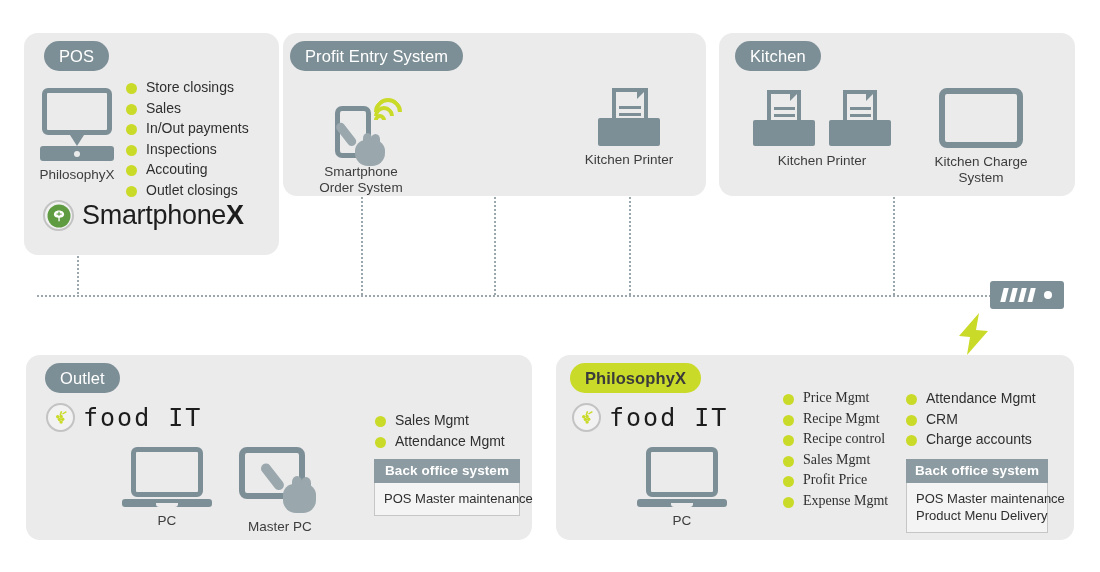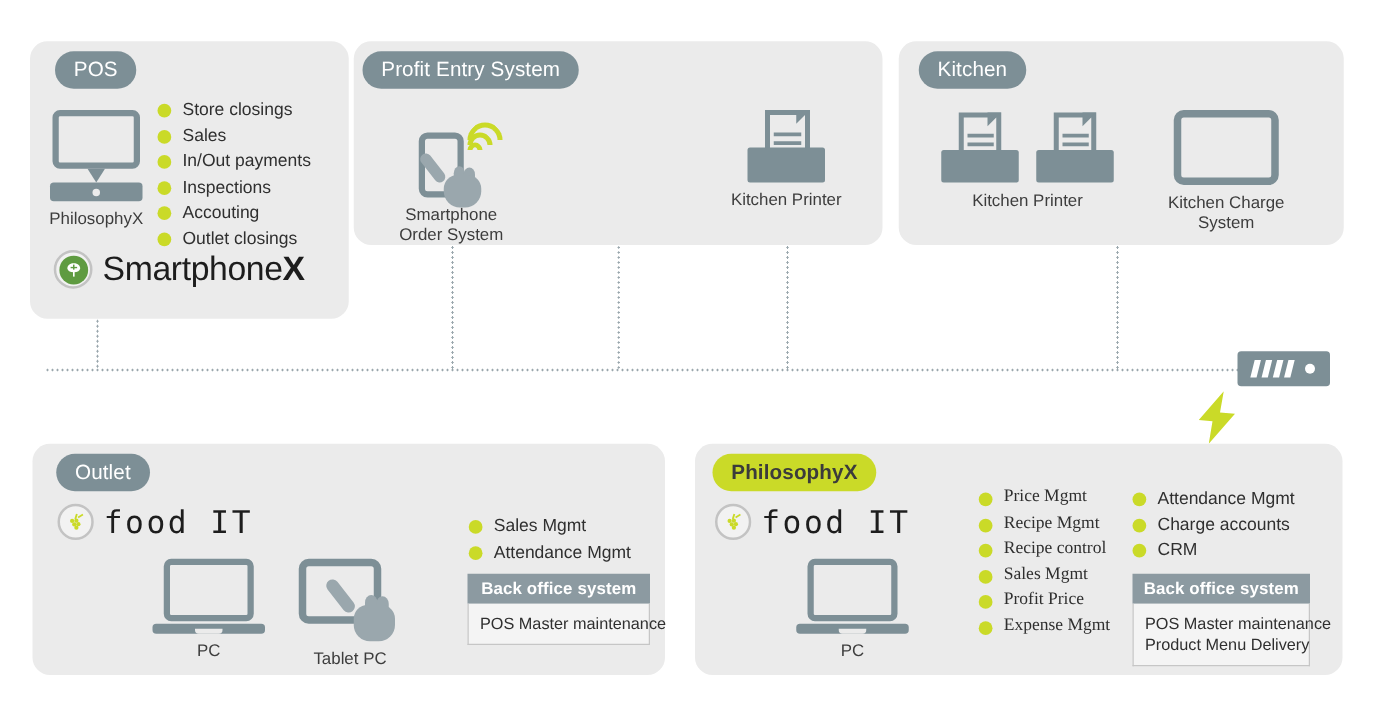--- a/index.html
+++ b/index.html
@@ -387,21 +387,21 @@
   <div class="device" style="left:234px; top:443px; width:92px;">
     <div class="icn" style="width:92px; height:70px;">
       <div class="slab" style="position:absolute; left:5px; top:4px; width:66px; height:52px;"></div>
       <div class="hand" style="left:40px; top:18px; width:52px; height:52px;">
         <div class="finger" style="left:3px; top:-3px; width:10px; height:31px;"></div>
         <div class="knuckle" style="left:18px; top:15px; width:10px; height:12px;"></div>
         <div class="knuckle" style="left:27px; top:16px; width:10px; height:12px;"></div>
         <div class="palm" style="left:9px; top:23px; width:33px; height:29px;"></div>
       </div>
     </div>
-    <div class="cap">Tablet PC</div>
+    <div class="cap">Master PC</div>
   </div>
 
   <ul class="bullets" style="left:375px; top:410px;">
     <li>Sales Mgmt</li>
     <li>Attendance Mgmt</li>
   </ul>
 
   <div class="bobox" style="left:374px; top:459px; width:146px;">
     <div class="bohead">Back office system</div>
     <div class="bobody">
@@ -442,22 +442,22 @@
     <li>Price Mgmt</li>
     <li>Recipe Mgmt</li>
     <li>Recipe control</li>
     <li>Sales Mgmt</li>
     <li>Profit Price</li>
     <li>Expense Mgmt</li>
   </ul>
 
   <ul class="bullets" style="left:906px; top:388px;">
     <li>Attendance Mgmt</li>
+    <li>CRM</li>
     <li>Charge accounts</li>
-    <li>CRM</li>
   </ul>
 
   <div class="bobox" style="left:906px; top:459px; width:142px;">
     <div class="bohead">Back office system</div>
     <div class="bobody">
       <div class="boitem">POS Master maintenance</div>
       <div class="boitem">Product Menu Delivery</div>
     </div>
   </div>
 

